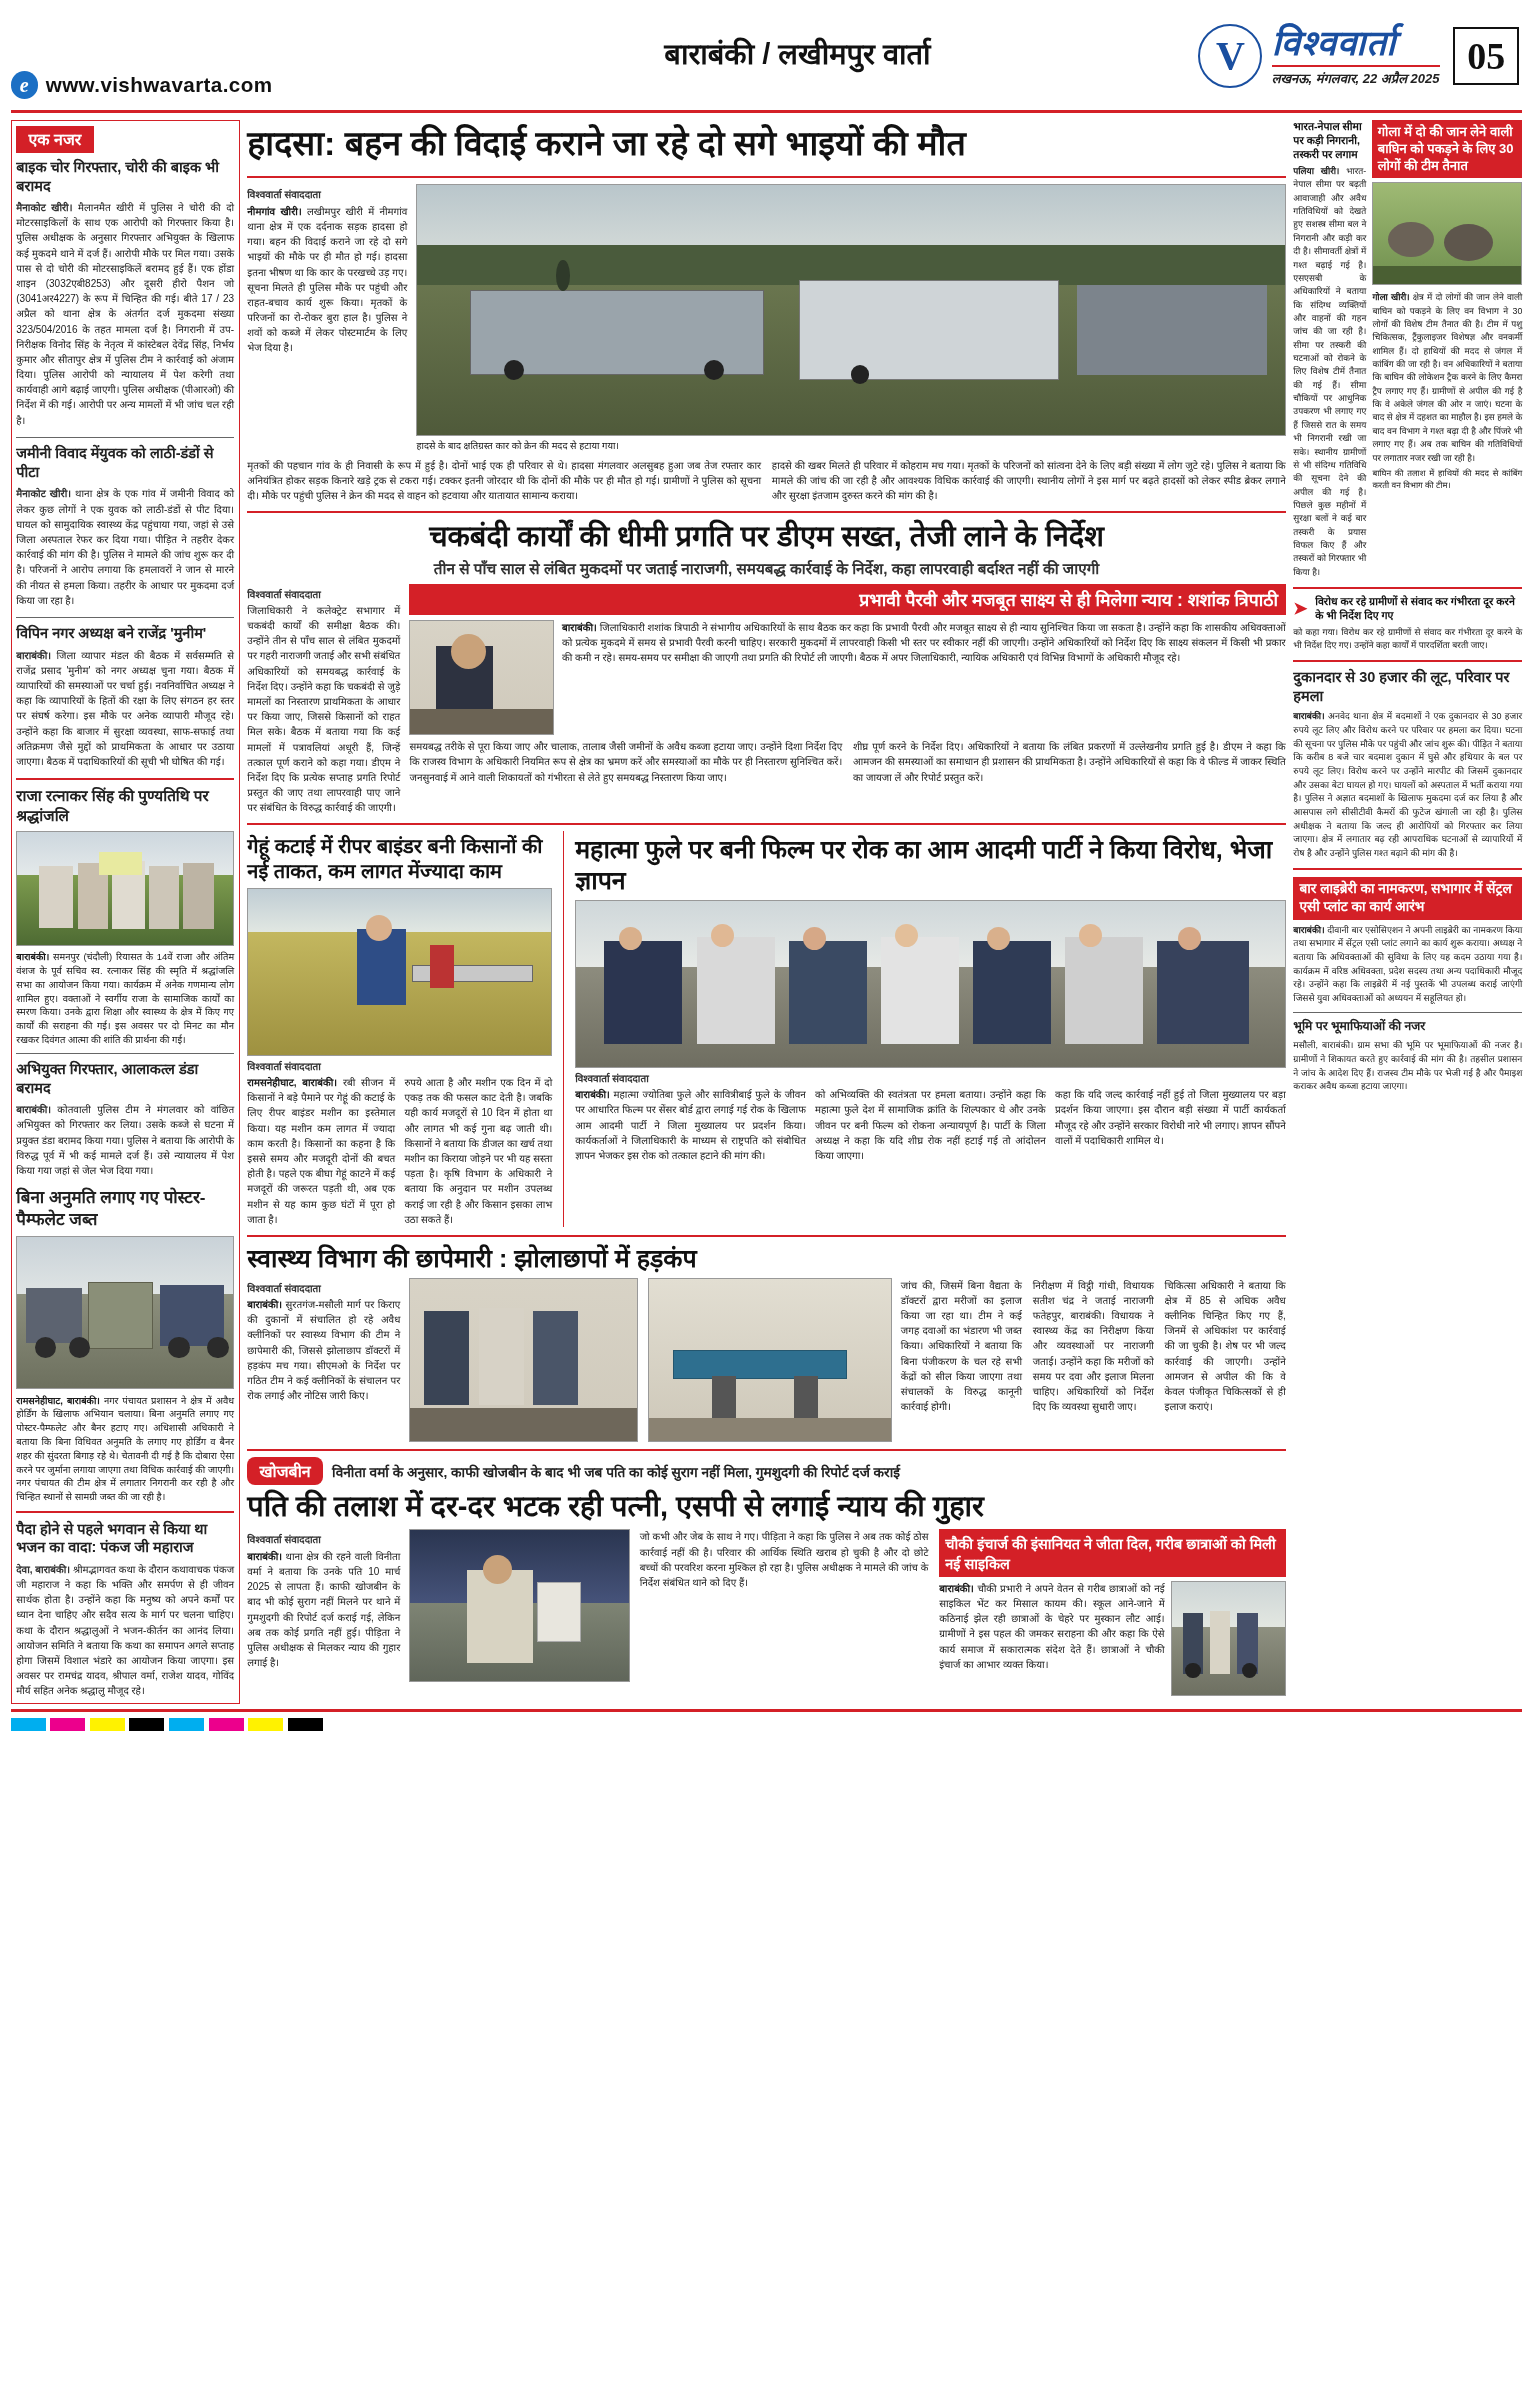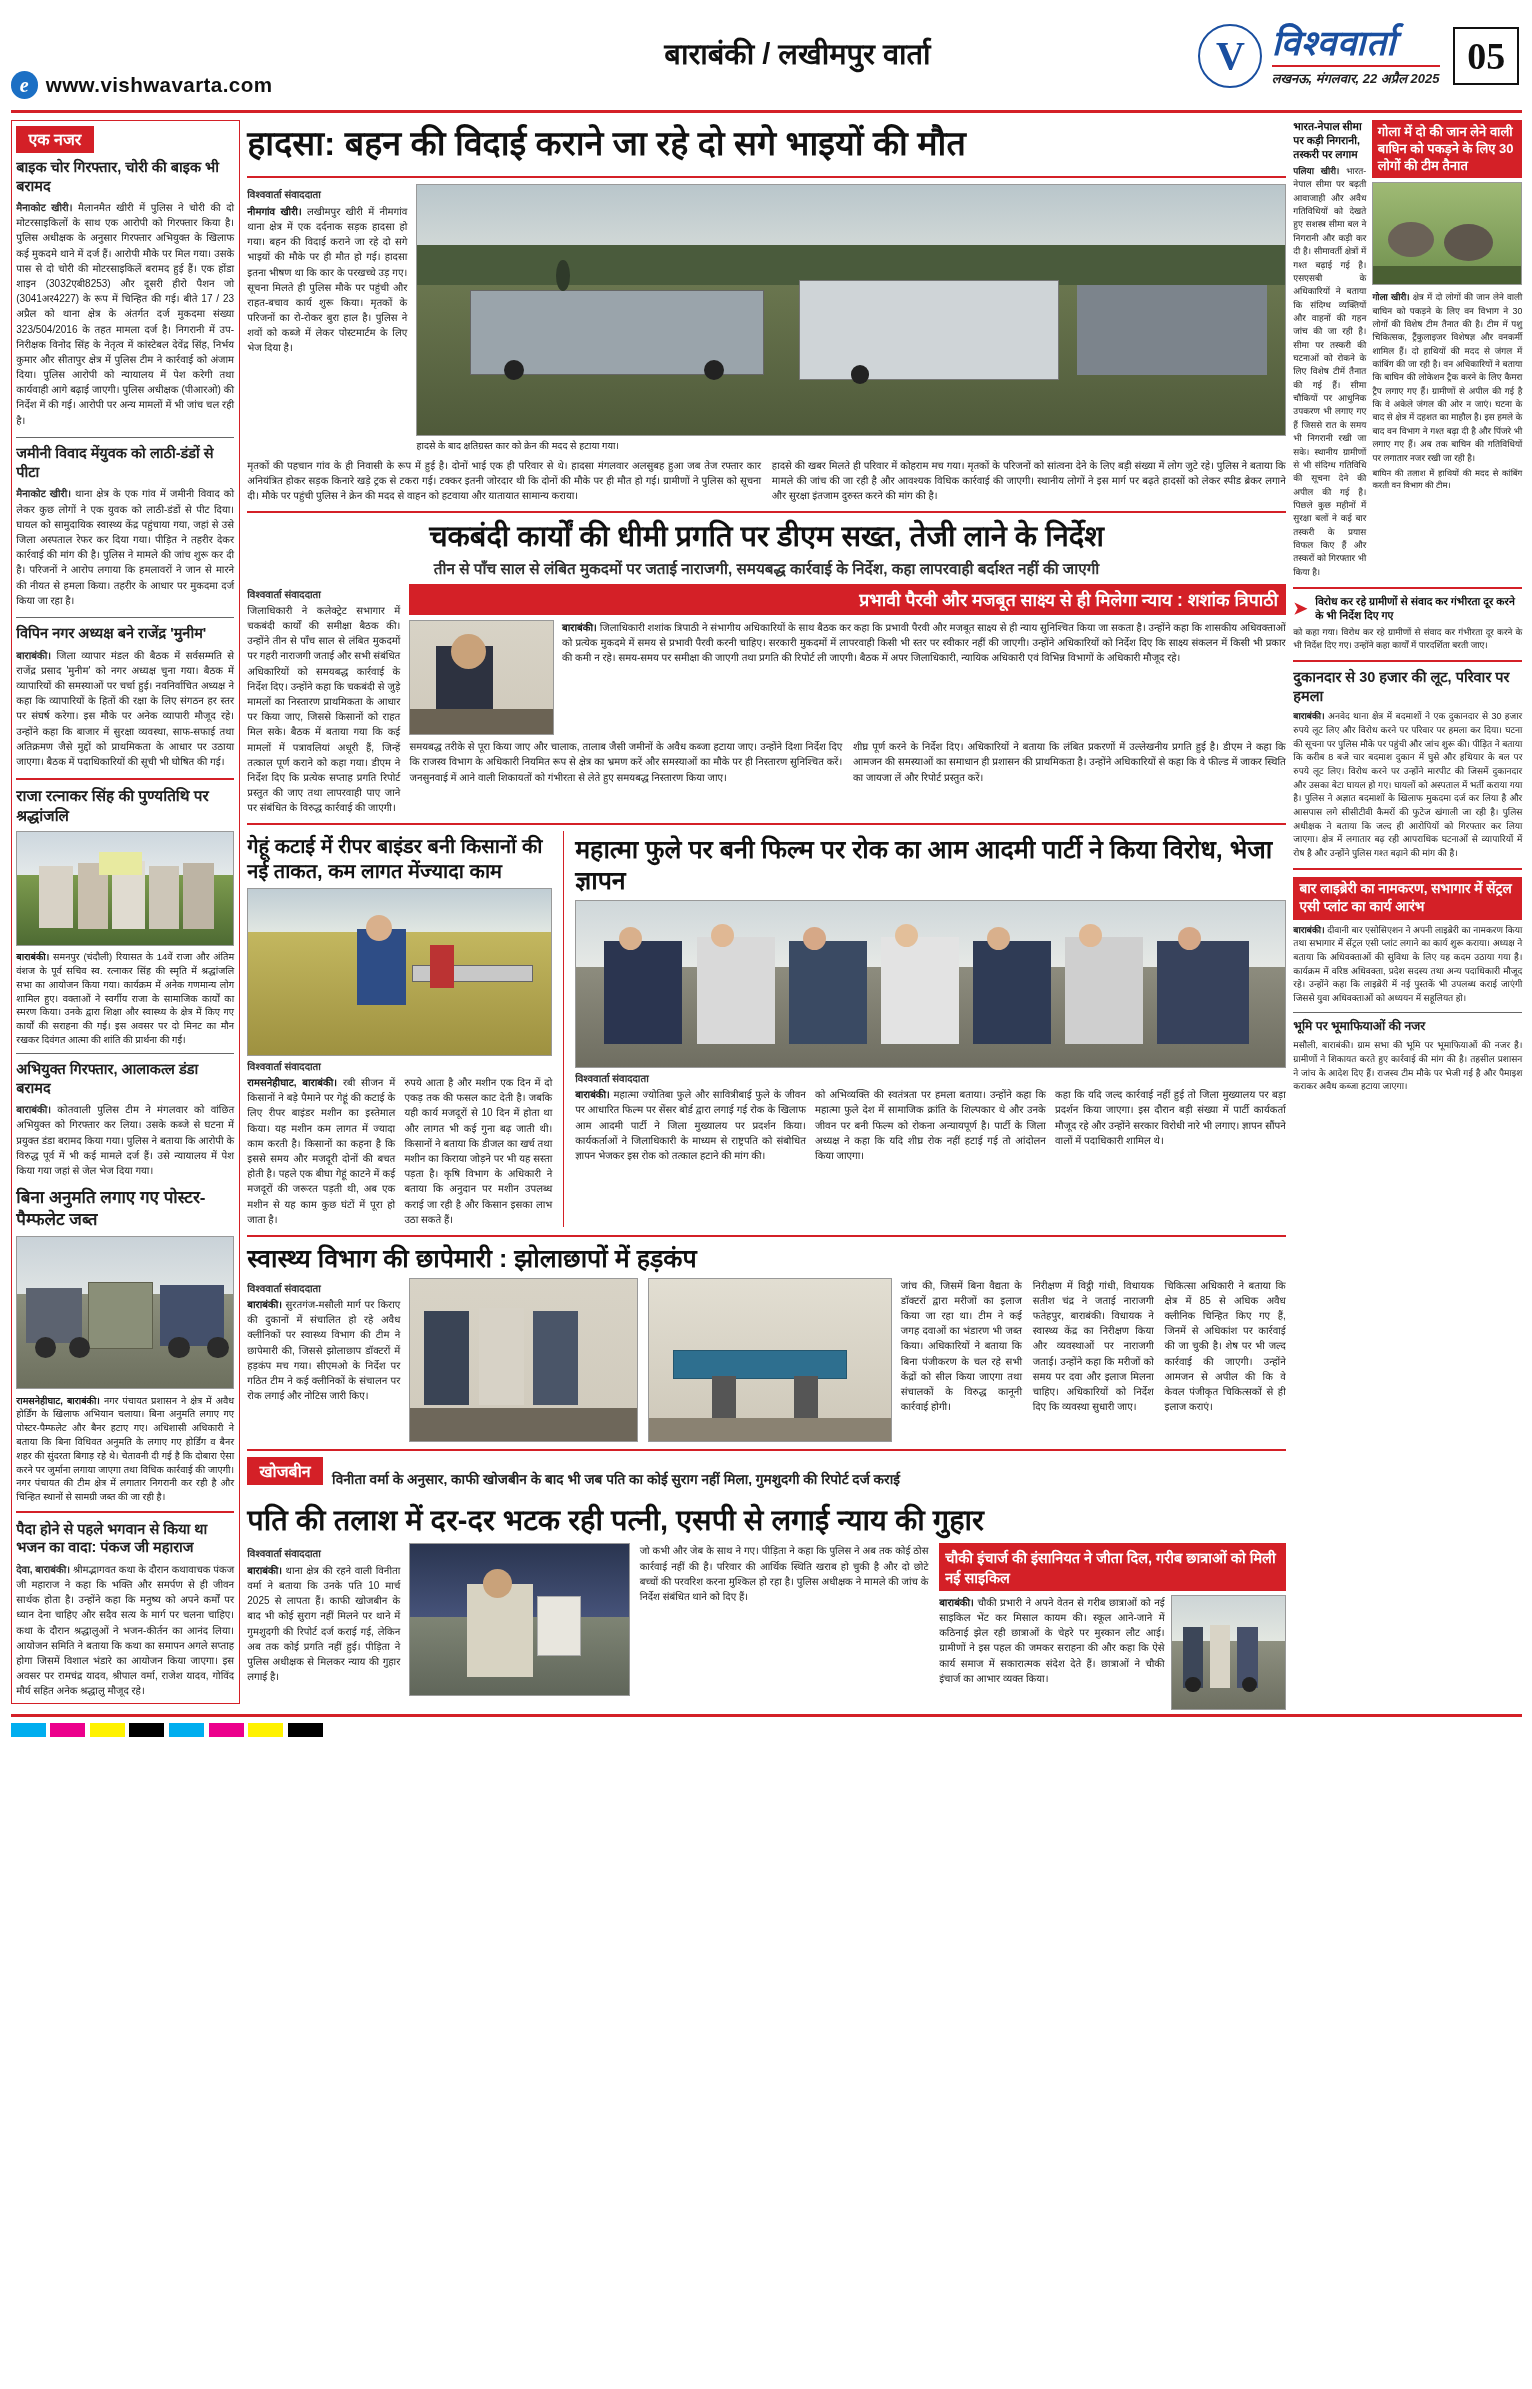--- a/index.html
+++ b/index.html
@@ -451,21 +451,21 @@
               <div style="flex:1;" class="body-text">चिकित्सा अधिकारी ने बताया कि क्षेत्र में 85 से अधिक अवैध क्लीनिक चिन्हित किए गए हैं, जिनमें से अधिकांश पर कार्रवाई की जा चुकी है। शेष पर भी जल्द कार्रवाई की जाएगी। उन्होंने आमजन से अपील की कि वे केवल पंजीकृत चिकित्सकों से ही इलाज कराएं।</div>
             </div>
           </div>
         </div>
       </div>
 
       <div class="divider-red"></div>
 
       <div>
         <div style="display:flex; align-items:center; gap:9.2px;">
-          <span class="kicker" style="margin-bottom:14px;">खोजबीन</span>
+          <span class="kicker" style="margin-bottom:0;border-radius:8px;">खोजबीन</span>
           <span style="font-size:13.7px; font-weight:bold; color:#222;">विनीता वर्मा के अनुसार, काफी खोजबीन के बाद भी जब पति का कोई सुराग नहीं मिला, गुमशुदगी की रिपोर्ट दर्ज कराई</span>
         </div>
         <h2 class="head" style="font-size:29px; margin-top:4.6px;">पति की तलाश में दर-दर भटक रही पत्नी, एसपी से लगाई न्याय की गुहार</h2>
         <div style="display:flex; gap:9.2px;">
           <div style="width:153px;">
             <div class="byline">विश्ववार्ता संवाददाता</div>
             <div class="body-text">
               <b>बाराबंकी।</b>
               <span>थाना क्षेत्र की रहने वाली विनीता वर्मा ने बताया कि उनके पति 10 मार्च 2025 से लापता हैं। काफी खोजबीन के बाद भी कोई सुराग नहीं मिलने पर थाने में गुमशुदगी की रिपोर्ट दर्ज कराई गई, लेकिन अब तक कोई प्रगति नहीं हुई। पीड़िता ने पुलिस अधीक्षक से मिलकर न्याय की गुहार लगाई है।</span>
             </div>

